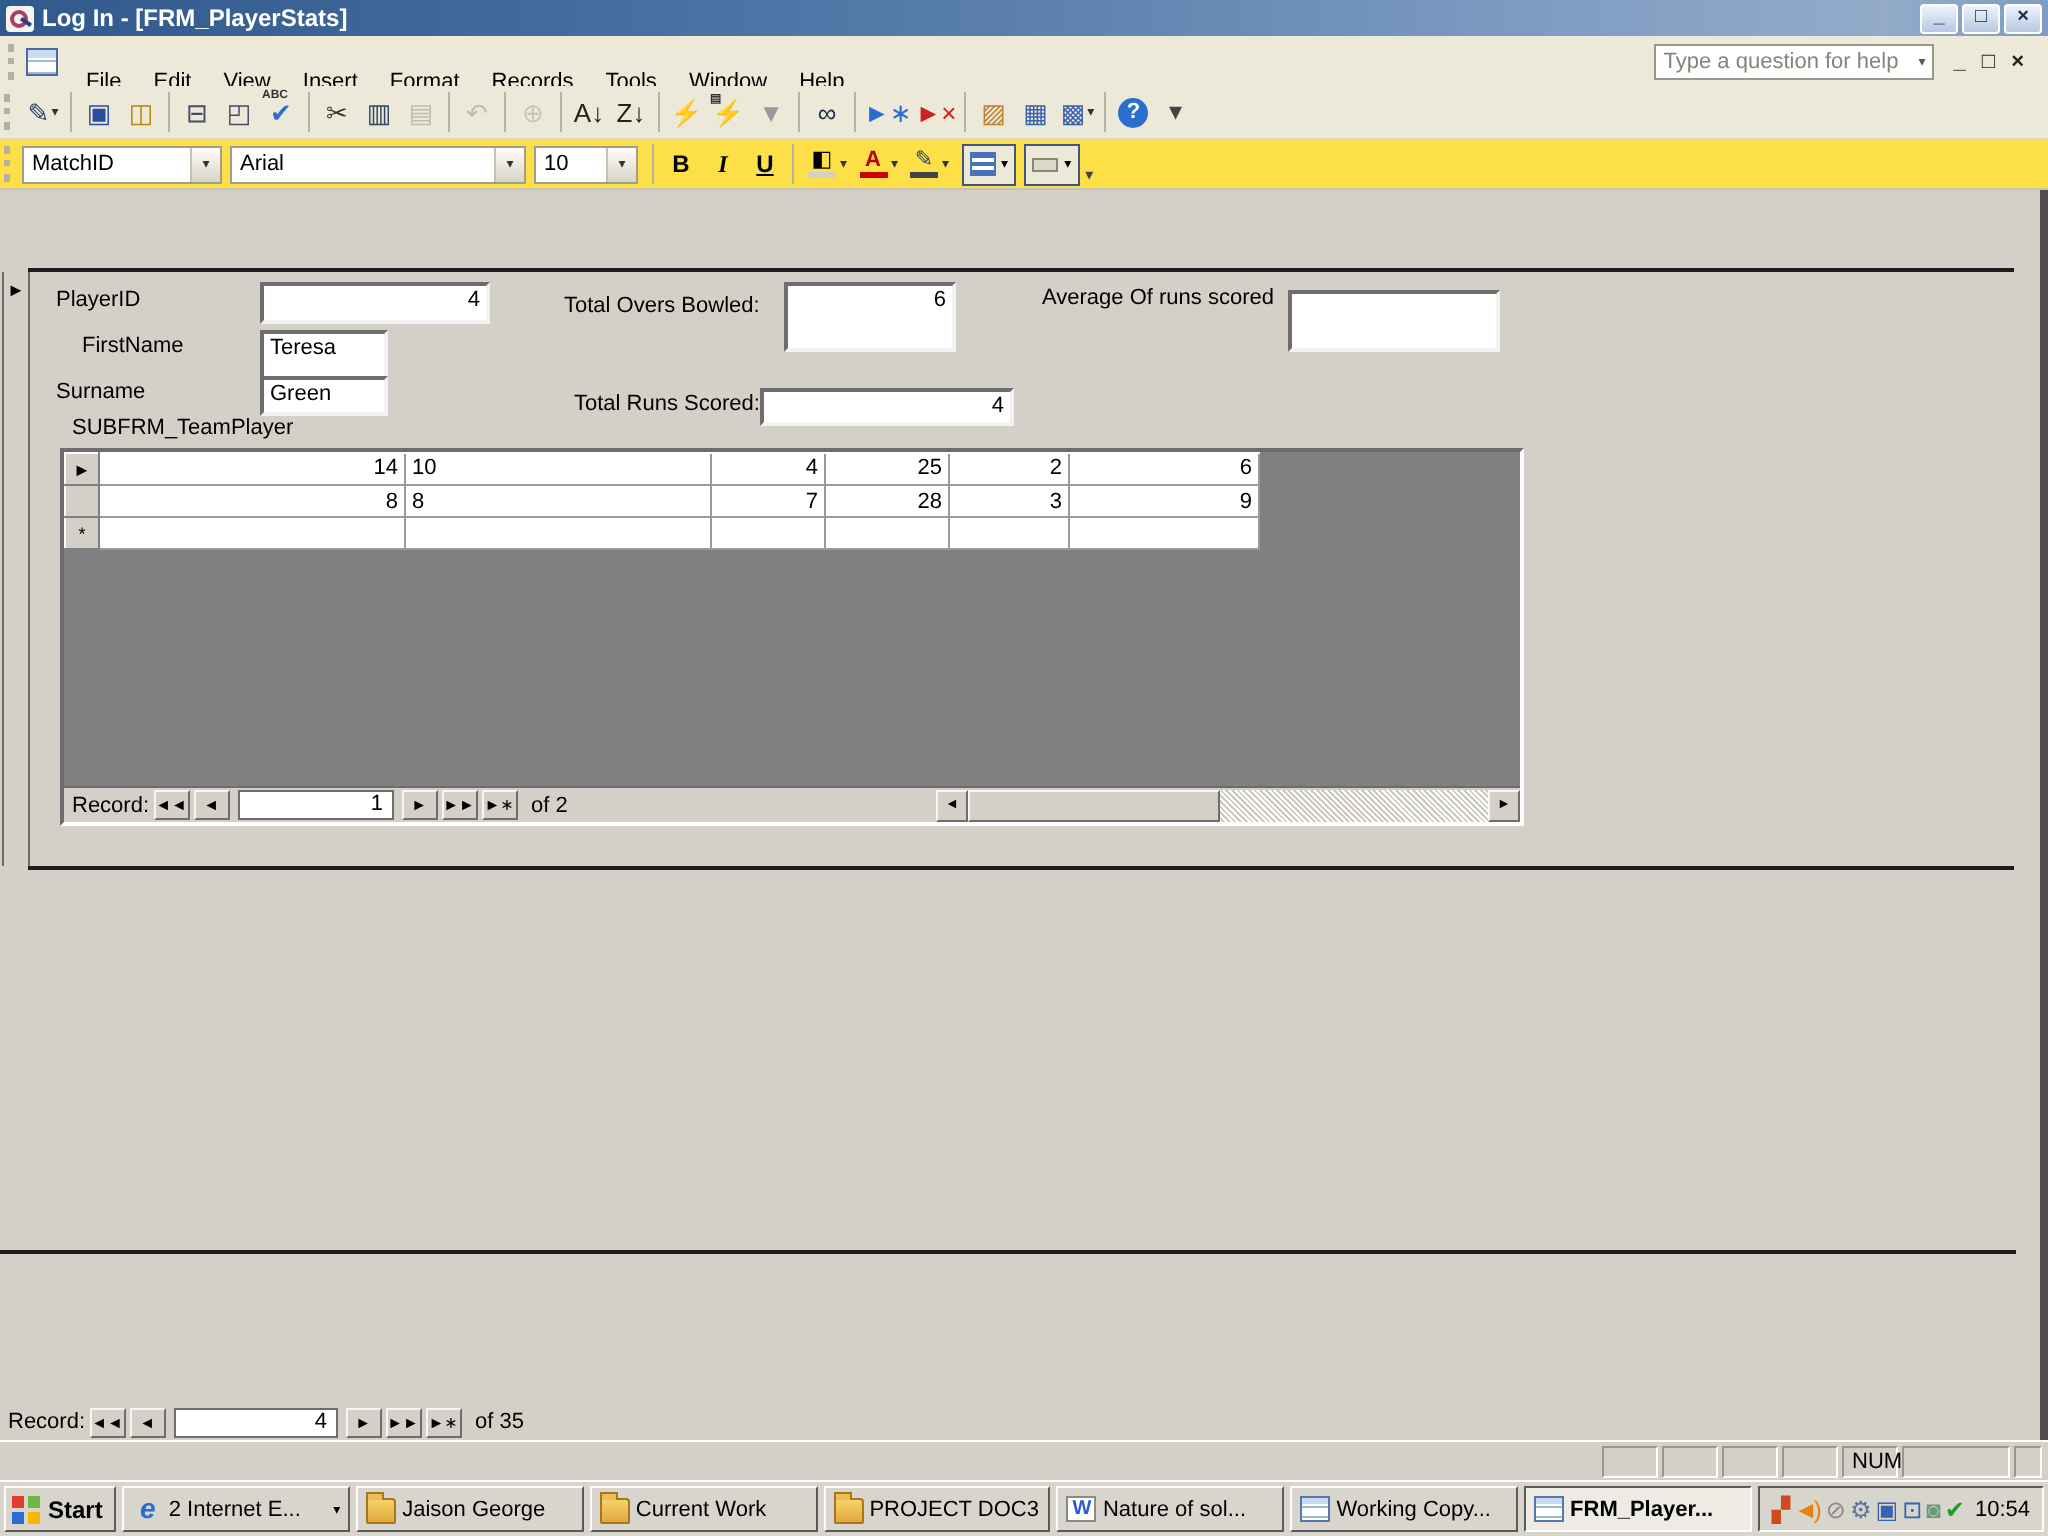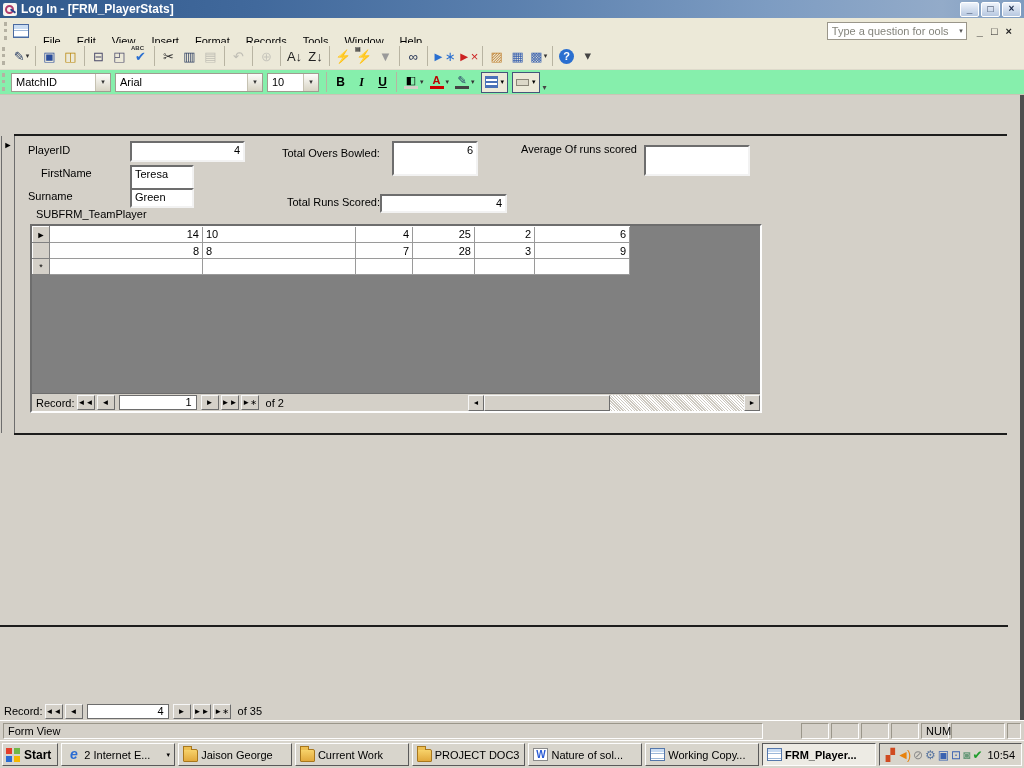--- a/index.html
+++ b/index.html
@@ -36,21 +36,21 @@
   .tbtn .g { font-size:13px; line-height:1; }
   .tbtn .sub { position:absolute; top:0; left:1px; font-size:6px; font-weight:bold; color:#333; }
   .tbtn .dd { font-size:7px; margin-left:1px; color:#333; }
   .tbtn.dis { opacity:.45; }
   .tbtn.round .g { width:15px; height:15px; border-radius:50%; background:#2a6fd0; color:#fff !important; font-weight:bold;
     font-size:11px; display:flex; align-items:center; justify-content:center; }
   .tsep { width:1px; height:20px; background:#b8b4a2; margin:0 3px; flex:none; }
   .chevron { font-size:8px; color:#444; padding:0 3px; align-self:flex-end; margin-bottom:2px; }
 
   
-  .fmtbar { height:25px; flex:none; background:#86efac; display:flex; align-items:center; padding:0 2px; border-bottom:1px solid #c9c5b5; }
+  .fmtbar { height:25px; flex:none; background:#fde047; display:flex; align-items:center; padding:0 2px; border-bottom:1px solid #c9c5b5; }
   .combo { height:19px; background:#fff; border:1px solid #a09c90; display:flex; align-items:center; padding-left:4px; margin-right:4px; }
   .combo .arrow { margin-left:auto; width:15px; height:17px; background:linear-gradient(#fdfdfb,#d8d4c4); border-left:1px solid #c6c2b2;
     font-size:7px; color:#333; display:flex; align-items:center; justify-content:center; }
   .fbtn { width:21px; height:21px; display:flex; align-items:center; justify-content:center; font-weight:bold; font-size:12px; }
   .fbtn.i { font-style:italic; font-family:"Liberation Serif",serif; }
   .fbtn.u { text-decoration:underline; }
   .cbtn { display:flex; align-items:center; height:21px; padding:0 2px; margin-left:2px; }
   .cicon { width:14px; height:14px; position:relative; font-size:11px; text-align:center; line-height:11px; }
   .cicon::after { content:""; position:absolute; left:0; right:0; bottom:0; height:3px; background:var(--bar); }
   .cbtn .dd { font-size:7px; color:#333; margin-left:2px; }
@@ -158,21 +158,21 @@
         <span class="menu-item"><span></span><span class="u">E</span><span>dit</span></span>
         <span class="menu-item"><span></span><span class="u">V</span><span>iew</span></span>
         <span class="menu-item"><span></span><span class="u">I</span><span>nsert</span></span>
         <span class="menu-item"><span>F</span><span class="u">o</span><span>rmat</span></span>
         <span class="menu-item"><span></span><span class="u">R</span><span>ecords</span></span>
         <span class="menu-item"><span></span><span class="u">T</span><span>ools</span></span>
         <span class="menu-item"><span></span><span class="u">W</span><span>indow</span></span>
         <span class="menu-item"><span></span><span class="u">H</span><span>elp</span></span>
       </span>
     <span class="qbox">
-      <span>Type a question for ools</span>
+      <span>Type a question for help</span>
       <span class="dd">▾</span>
     </span>
     <span class="childbtns">
       <span>_</span>
       <span>□</span>
       <span>×</span>
     </span>
   </div>
 
   <div class="stdbar">
@@ -407,21 +407,20 @@
       <span class="navbtn">◄</span>
       <span class="navbox" style="width:82px">4</span>
       <span class="navbtn">►</span>
       <span class="navbtn">►►</span>
       <span class="navbtn">►∗</span>
       <span class="oftext">of 35</span>
     </div>
   </div>
 
   <div class="statusbar">
-    <span class="spanel sb-mode">Form View</span>
     <span id="status-panels" style="display:flex;gap:2px;margin-left:auto;">
         <span class="spanel sb-small"></span>
         <span class="spanel sb-small"></span>
         <span class="spanel sb-small"></span>
         <span class="spanel sb-small"></span>
         <span class="spanel sb-small">NUM</span>
         <span class="spanel sb-small"></span>
         <span class="spanel sb-small"></span>
       </span>
   </div>

